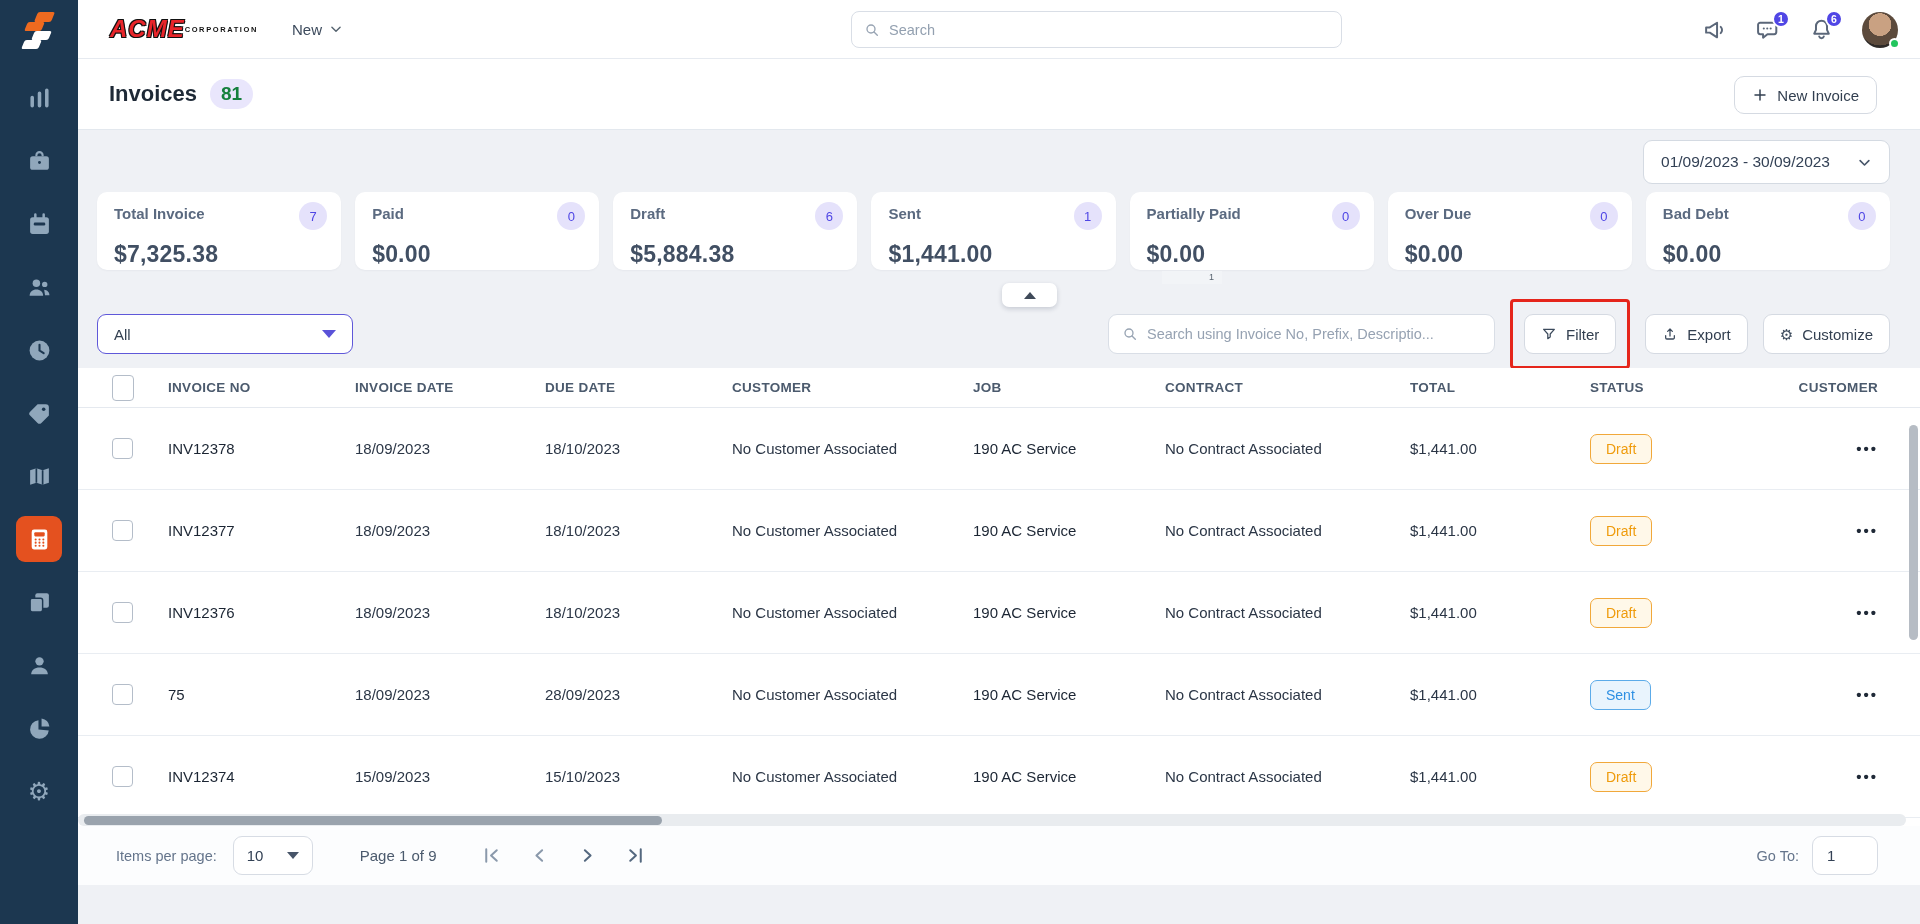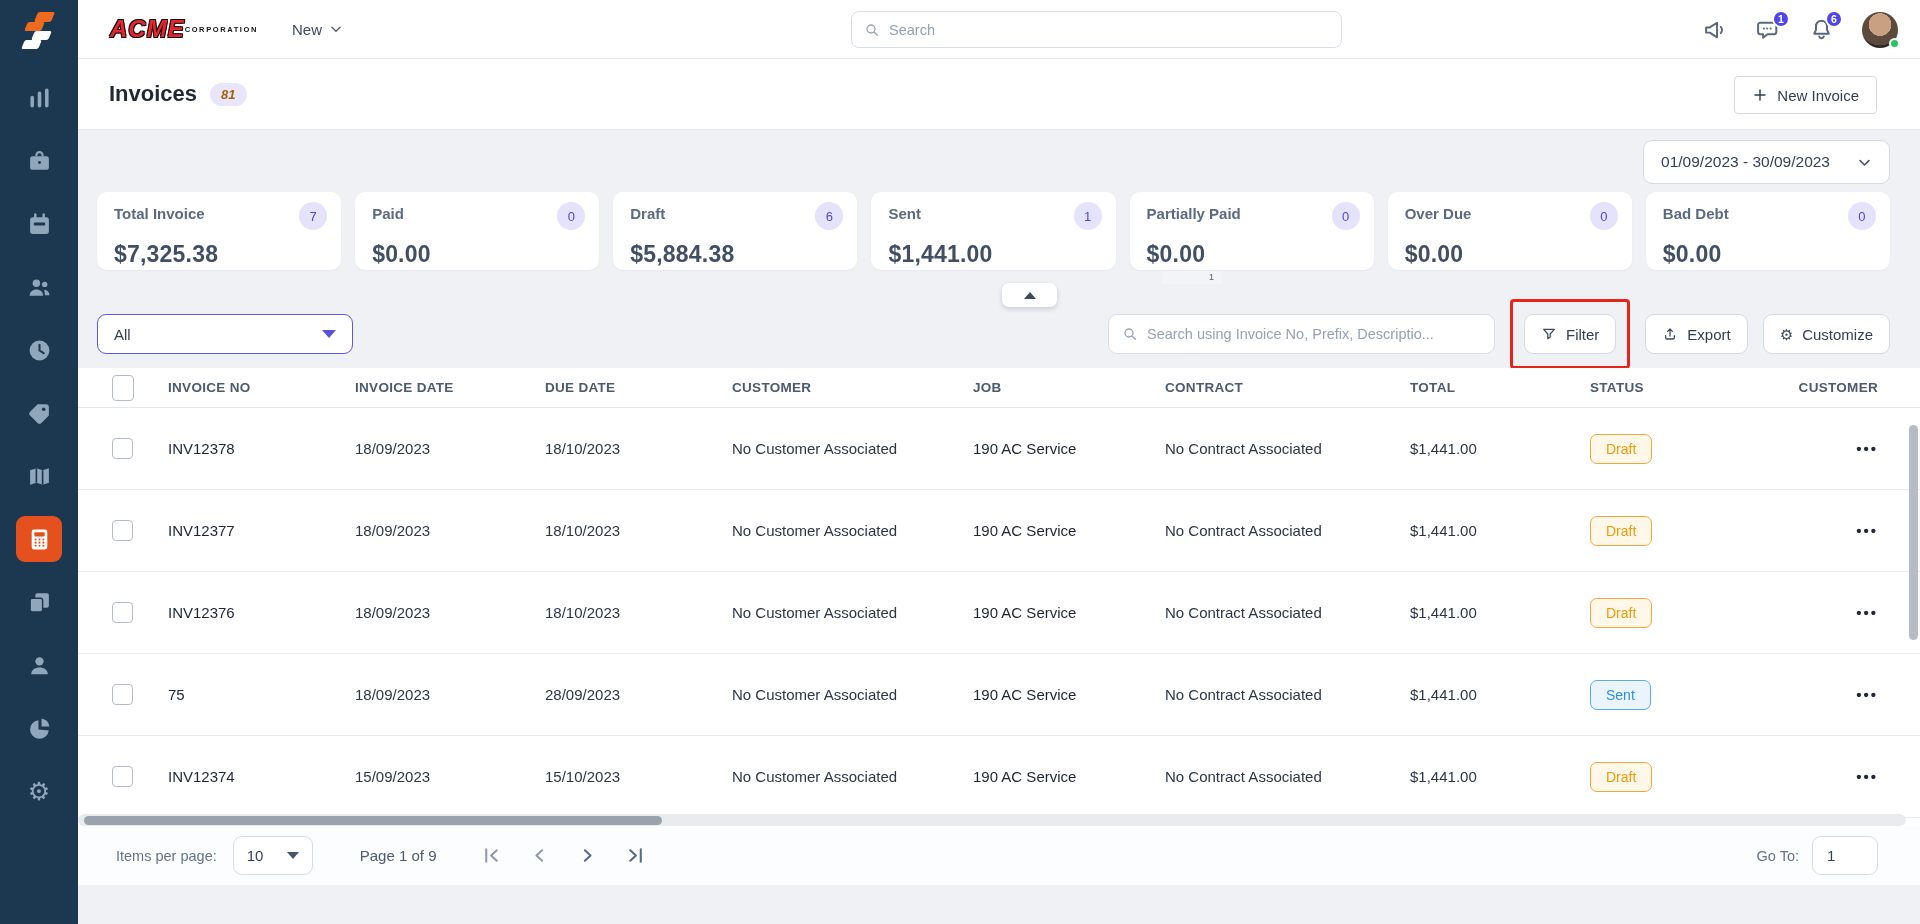--- a/index.html
+++ b/index.html
@@ -35,22 +35,22 @@
   .top-icons { position:absolute; right:22px; top:0; height:59px; display:flex; align-items:center; gap:28px; }
   .tico { position:relative; color:#5b6779; cursor:pointer; display:flex; }
   .tico svg { width:25px; height:25px; }
   .tico .cnt { position:absolute; top:-7px; right:-9px; min-width:18px; height:18px; border-radius:50%; background:#5046e5; color:#fff; font-size:10.5px; font-weight:700; display:flex; align-items:center; justify-content:center; border:2px solid #fff; }
   .avatar { width:36px; height:36px; border-radius:50%; position:relative; background:radial-gradient(circle at 50% 35%, #c9a182 0 38%, #5c4a3c 39% 70%, #2e2a28 71%); cursor:pointer; }
   .avatar .dot { position:absolute; right:-2px; bottom:-1px; width:11px; height:11px; border-radius:50%; background:#22c55e; border:2px solid #fff; }
 
   
   .titlebar { position:absolute; left:78px; top:59px; right:0; height:71px; background:#fff; border-bottom:1px solid #e3e8ee; display:flex; align-items:center; }
   .page-title { margin-left:31px; font-size:22px; font-weight:700; color:#1e2936; }
-  .count-pill { margin-left:13px; background:#e9e6fc; color:#a16207; font-size:13px; font-weight:600; padding:4px 11px; border-radius:999px;font-style:italic; }
-  .new-invoice-btn { position:absolute; right:43px; top:17px; height:38px; background:#fff; border:1px solid #d5dae2; border-radius:4px; display:flex; align-items:center; gap:9px; padding:0 17px; font-size:15px; color:#323f50; cursor:pointer; }
+  .count-pill { margin-left:13px; background:#e9e6fc; color:#15803d; font-size:19px; font-weight:600; padding:4px 11px; border-radius:999px; }
+  .new-invoice-btn { position:absolute; right:43px; top:17px; height:38px; background:#fff; border:1px solid #d5dae2; border-radius:10px; display:flex; align-items:center; gap:9px; padding:0 17px; font-size:15px; color:#323f50; cursor:pointer; }
   .new-invoice-btn svg { width:16px; height:16px; color:#323f50; }
 
   
   .content { position:absolute; left:78px; top:130px; right:0; bottom:0; background:#eff1f5; }
 
   .date-btn { position:absolute; top:10px; right:30px; height:44px; background:#fff; border:1px solid #d4dae2; border-radius:9px; display:flex; align-items:center; gap:27px; padding:0 17px; font-size:15.5px; color:#334155; cursor:pointer; }
   .date-btn svg { width:15px; height:15px; color:#475569; }
 
   .cards { position:absolute; top:62px; left:19px; right:30px; display:flex; gap:14px; }
   .card { flex:1; background:#fff; border-radius:10px; height:78px; padding:13px 17px 0; position:relative; box-shadow:0 1px 2px rgba(20,35,60,.04); }

